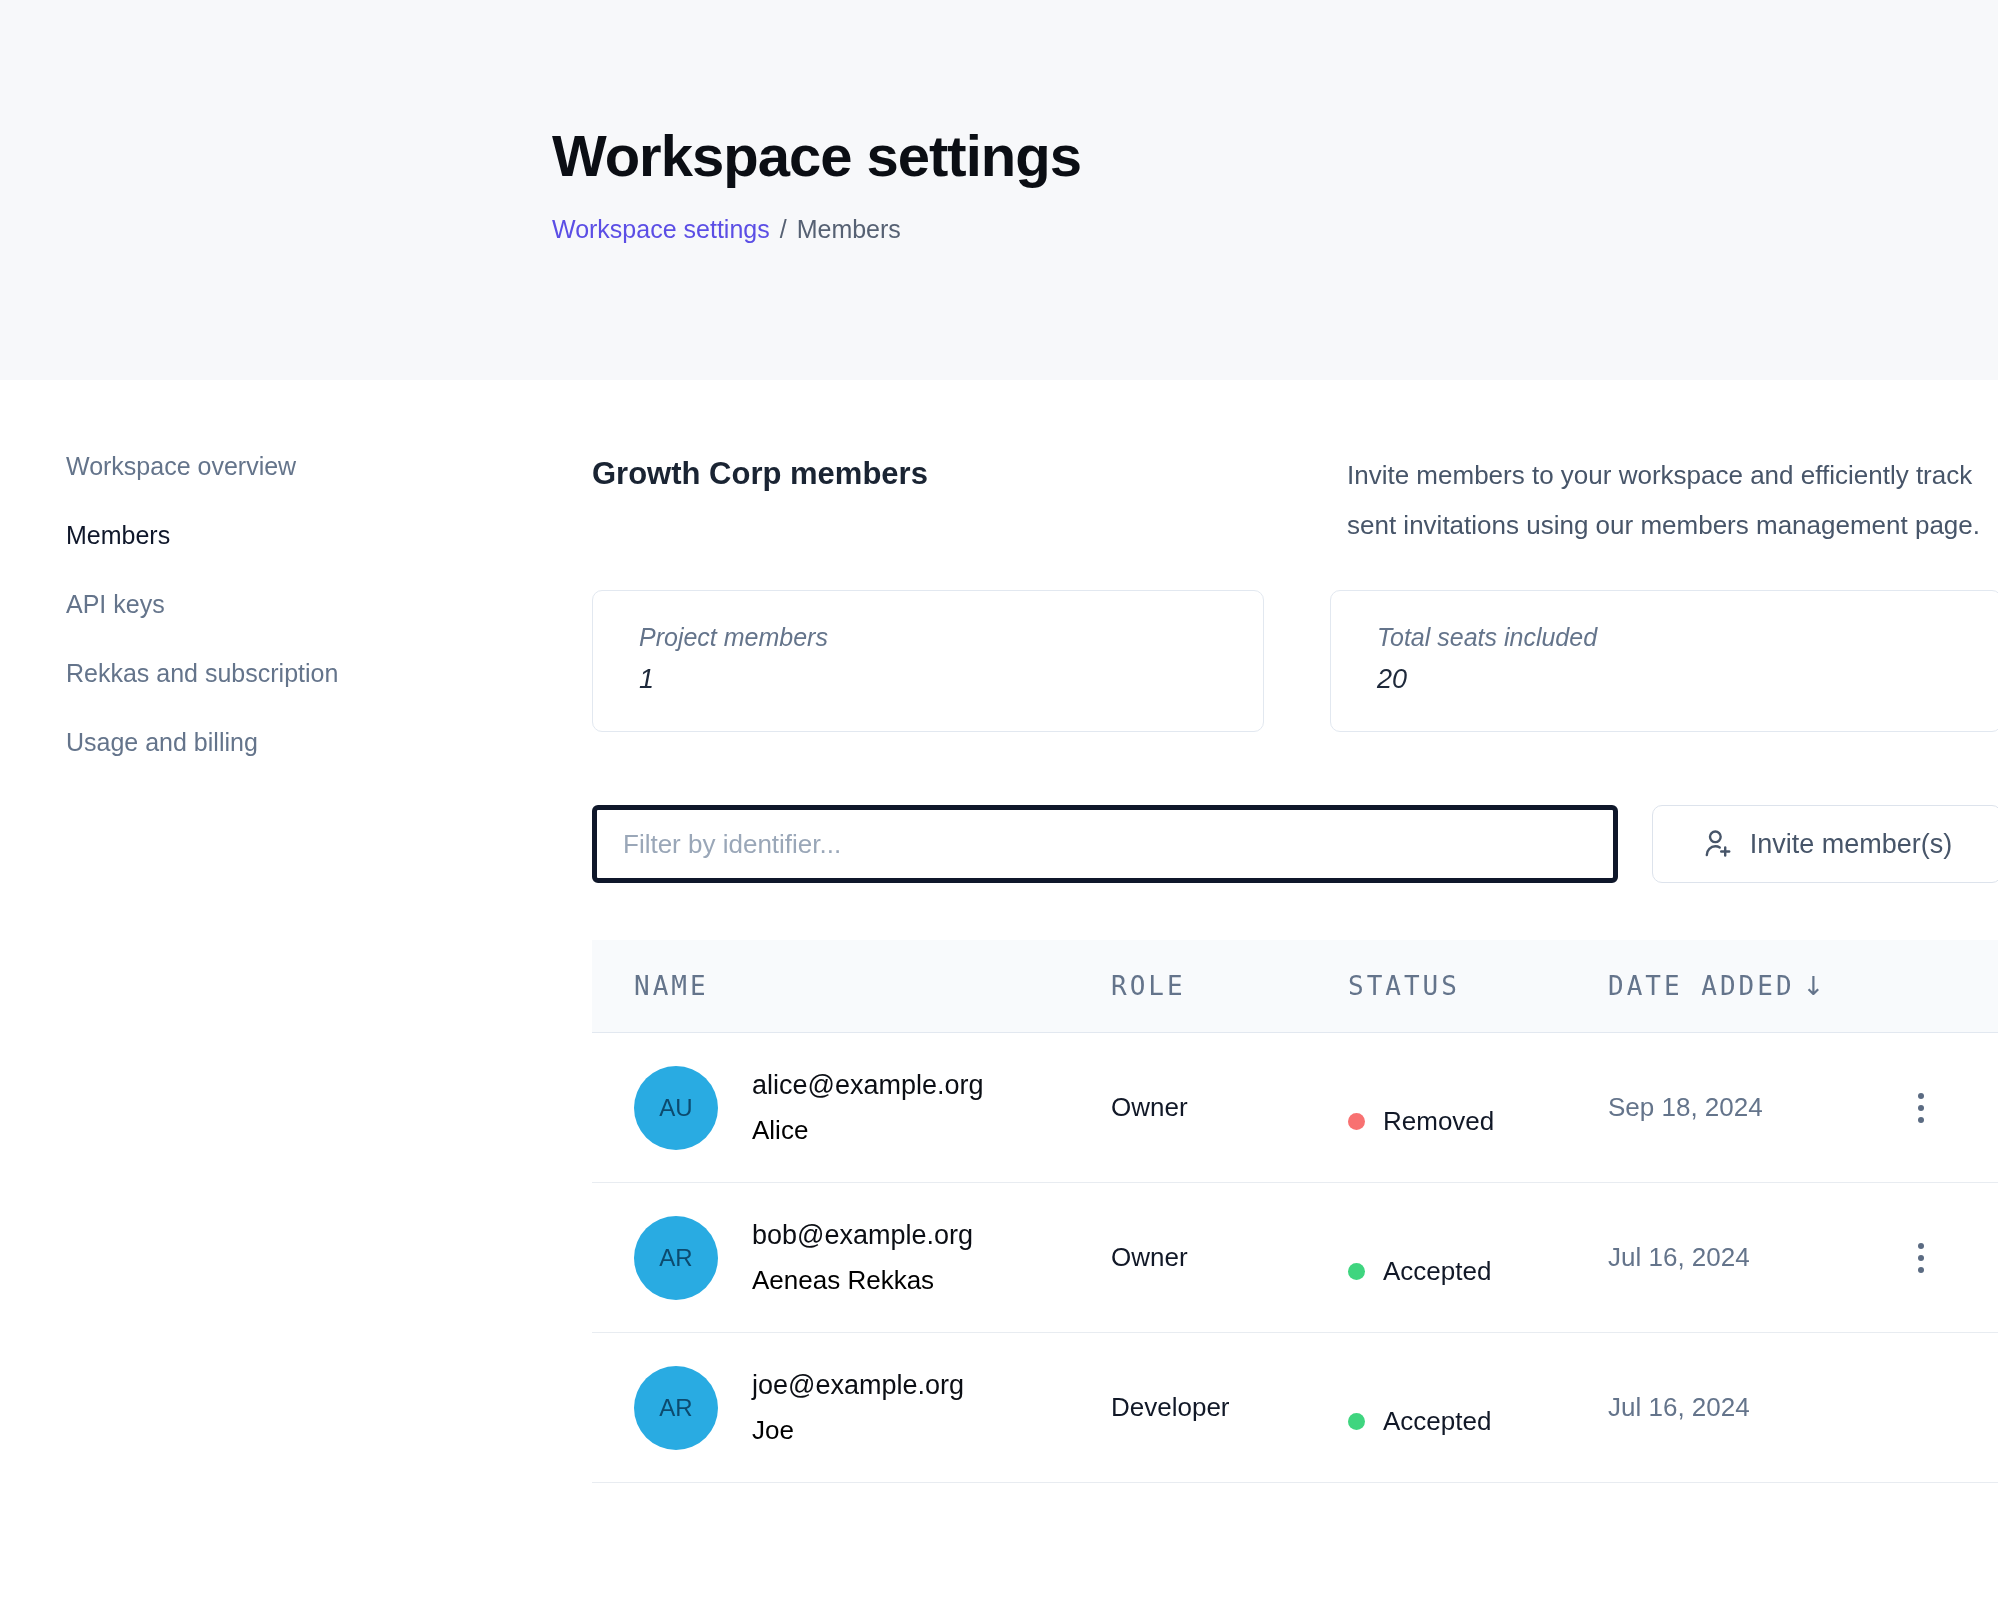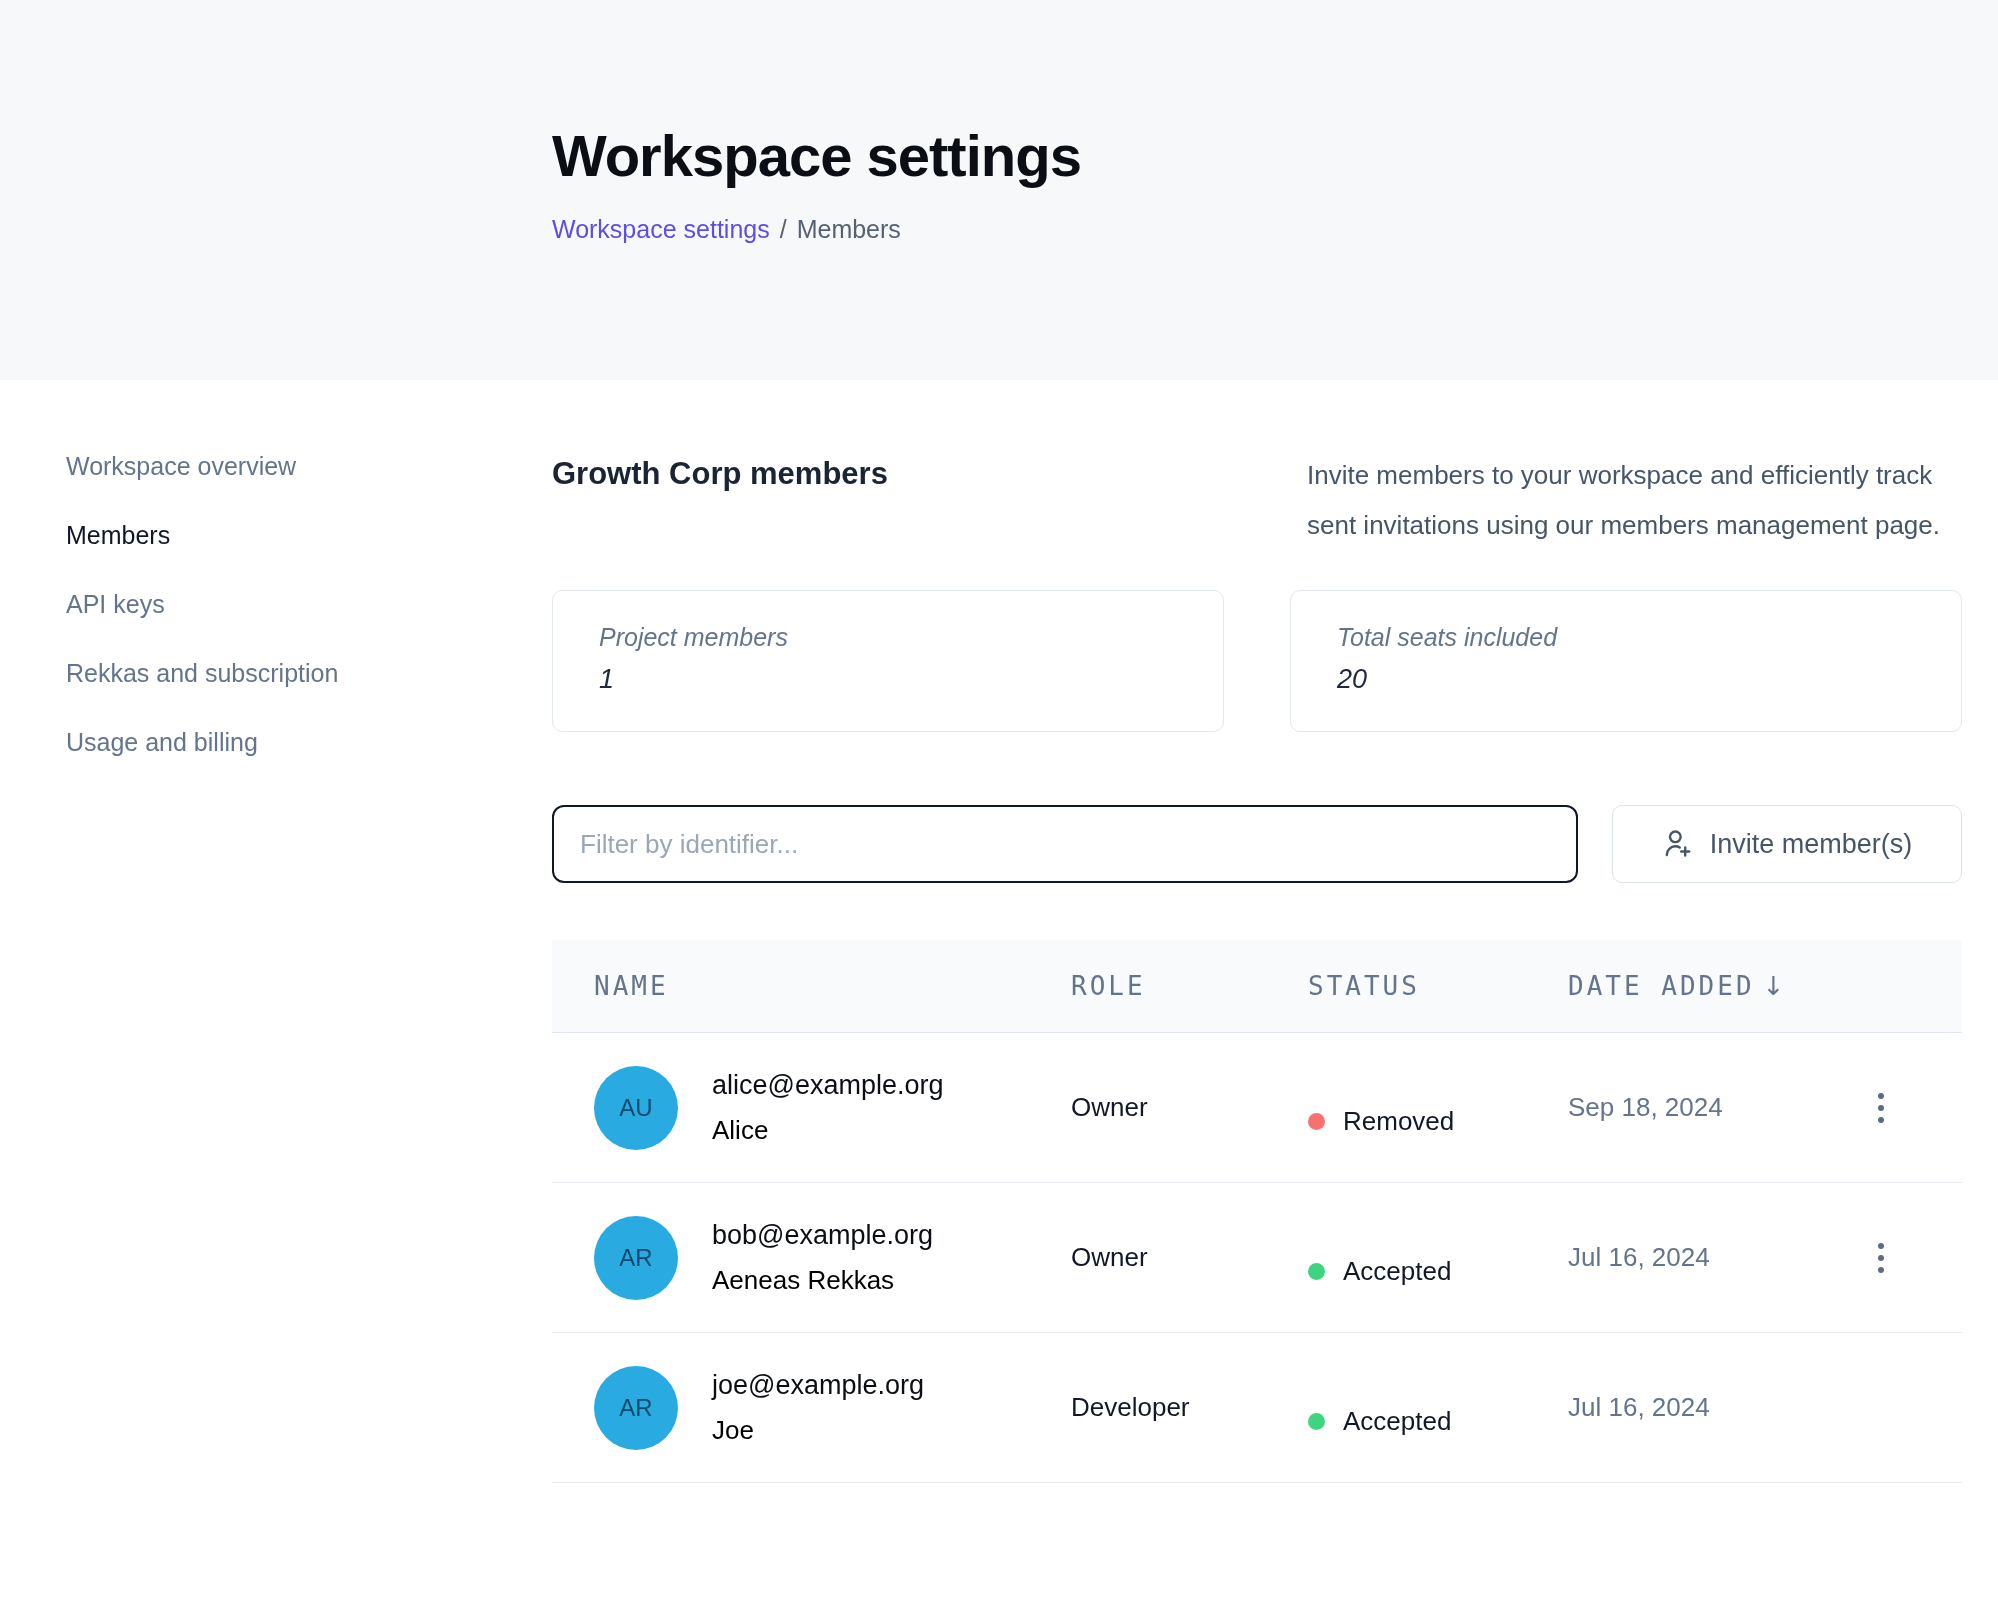--- a/index.html
+++ b/index.html
@@ -13,21 +13,21 @@
 
   
   .top-band { height: 380px; background: #f7f8fa; padding: 122px 0 0 552px; }
   .page-title { font-size: 58px; font-weight: 700; letter-spacing: -1px; color: #0b0e14; }
   .breadcrumb { margin-top: 26px; font-size: 25px; }
   .breadcrumb a { color: #5b4ee5; text-decoration: none; cursor: pointer; }
   .breadcrumb .sep, .breadcrumb .current { color: #566173; }
   .breadcrumb .sep { margin: 0 10px; }
 
   
-  .content { display: flex; }
+  .content { display: flex; gap: 40px; }
   .sidebar { width: 552px; padding: 72px 0 0 66px; flex-shrink: 0; }
   .sidebar .nav-item {
     font-size: 25px; color: #64748b; margin-bottom: 40px; cursor: pointer; width: fit-content;
   }
   .sidebar .nav-item.active { color: #0f172a; font-weight: 500; }
 
   .main { width: 1410px; padding-top: 70px; }
 
   .main-header { display: flex; justify-content: space-between; align-items: flex-start; }
   .section-heading { font-size: 31px; font-weight: 600; color: #1a2433; padding-top: 6px; }
@@ -38,21 +38,21 @@
   .stat-card {
     width: 672px; height: 142px; border: 1px solid #e2e8f0; border-radius: 10px;
     background: #fff; padding: 32px 46px; font-style: italic;
   }
   .stat-label { font-size: 25px; color: #64748b; }
   .stat-value { font-size: 27px; color: #1e293b; margin-top: 12px; }
 
   
   .filter-row { display: flex; margin-top: 73px; }
   .filter-input {
-    width: 1026px; height: 78px; border: 2px solid #0f172a; border-radius: 12px;
+    width: 1026px; height: 78px; border: 5px solid #0f172a; border-radius: 6px;
     font-size: 26px; padding: 0 26px; color: #1e293b; outline: none;
     font-family: "Liberation Sans", sans-serif; background: #fff;
   }
   .filter-input::placeholder { color: #9aa7b8; }
   .invite-btn {
     margin-left: 34px; width: 350px; height: 78px; border: 1px solid #dde3ec;
     border-radius: 10px; background: #fff; display: flex; align-items: center;
     justify-content: center; gap: 16px; font-size: 27px; color: #475569;
     cursor: pointer; font-family: "Liberation Sans", sans-serif;
   }

